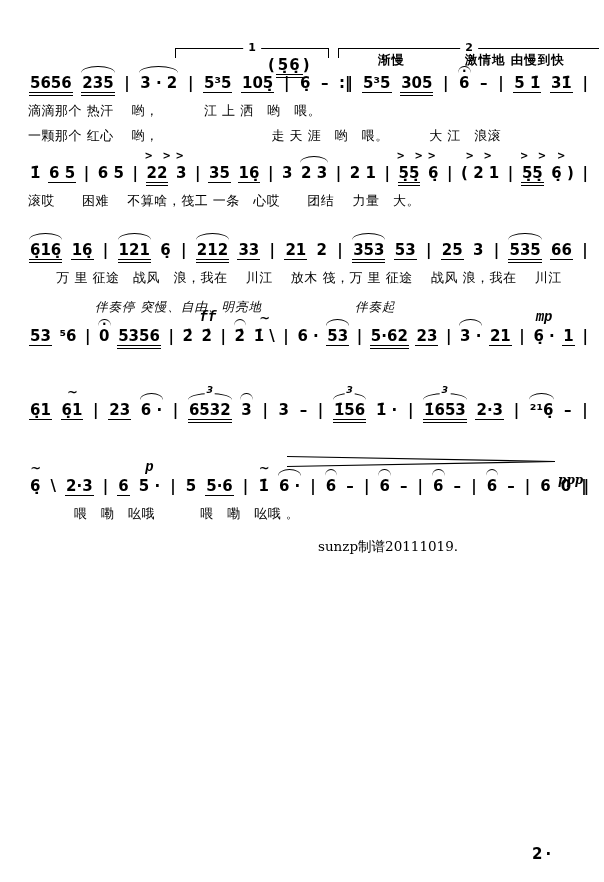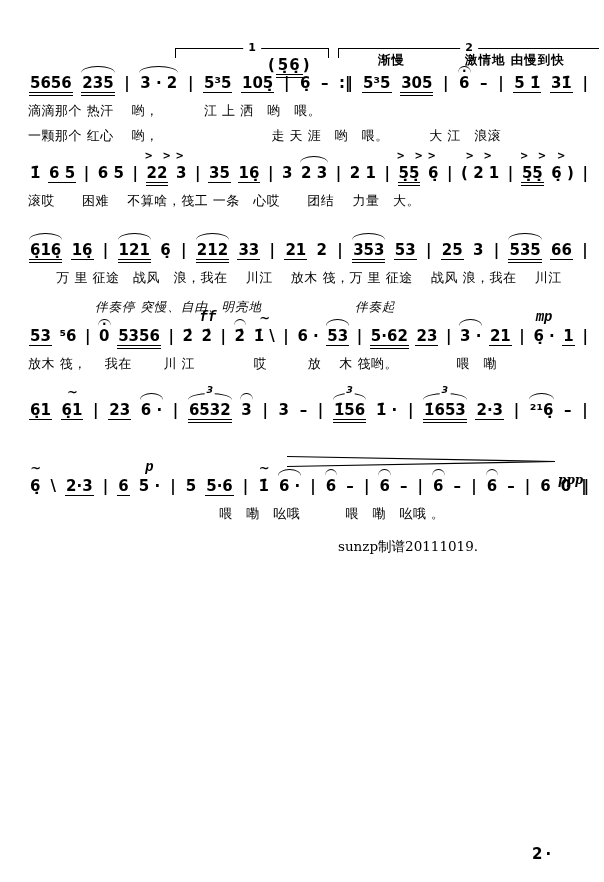--- a/index.html
+++ b/index.html
@@ -36,31 +36,31 @@
   .above.acc{letter-spacing:3px;font-size:10px;top:-13px;}
   .above.trl{font-size:13px;top:-16px;letter-spacing:-1px;}
   i.arc{position:absolute;left:1px;right:1px;top:-8px;height:6px;font-style:normal;
         border-top:1.4px solid #000;border-radius:50% 50% 0 0/100% 100% 0 0;}
   i.arc.ferm::after{content:"·";position:absolute;left:50%;top:-3px;transform:translateX(-50%);
         font-size:12px;font-weight:bold;}
   i.arc.trip b{position:absolute;left:50%;top:-9px;transform:translateX(-50%);
         font-size:9.5px;font-style:italic;background:#fff;padding:0 2px;line-height:1;}
 
   .lyrics{font-size:13px;letter-spacing:.5px;margin-top:4px;line-height:21px;white-space:pre;}
-  .sys6 .lyrics{padding-left:46px;text-align:center;}
+  .sys6 .lyrics{padding-left:46px;}
 
   .anno{position:absolute;font-size:12.5px;font-style:italic;font-weight:normal;
         font-family:"DejaVu Serif",serif;letter-spacing:1px;}
   .a1{left:95px;top:299px}.a2{left:355px;top:299px}
 
   .hairpin{position:absolute;left:287px;top:455px;}
   .ppp{position:absolute;left:558px;top:473px;font-family:"DejaVu Serif",serif;
        font-style:italic;font-weight:bold;font-size:12px;}
 
-  .credit{position:absolute;left:318px;top:538px;font-size:13.5px;font-family:"DejaVu Serif",serif;margin-left:20px;}
+  .credit{position:absolute;left:318px;top:538px;font-size:13.5px;font-family:"DejaVu Serif",serif;}
   .pagenum{position:absolute;left:532px;top:845px;font-size:15px;font-weight:bold;letter-spacing:3px;}
 </style>
 </head>
 <body>
 
 <div class="page">
 
   <div class="volta volta1">
     <span class="vlabel">1</span>
   </div>
@@ -175,21 +175,20 @@
           <span class="tok u2"><span class="ntext">5·62</span></span>
           <span class="tok u1"><span class="ntext">23</span></span>
           <span class="tok bar"><span class="ntext">|</span></span>
           <span class="tok u0"><span class="ntext">3 ·</span><i class="arc"></i></span>
           <span class="tok u1"><span class="ntext">21</span></span>
           <span class="tok bar"><span class="ntext">|</span></span>
           <span class="tok u0"><span class="ntext">6̣ ·</span><span class="above dyn">mp</span></span>
           <span class="tok u1"><span class="ntext">1</span></span>
           <span class="tok bar"><span class="ntext">|</span></span>
         </div>
-        <div class="lyrics">放木 筏，　 我在　　 川 江　　　　 哎　　　放　 木 筏哟。　　　　 喂　嘞</div>
       </div>
       <div class="system sys5" style="top: 401px;">
         <div class="notes">
           <span class="tok u1"><span class="ntext">6̣1</span></span>
           <span class="tok u1"><span class="ntext">6̣1</span><span class="above trl">~</span></span>
           <span class="tok bar"><span class="ntext">|</span></span>
           <span class="tok u1"><span class="ntext">23</span></span>
           <span class="tok u0"><span class="ntext">6 ·</span><i class="arc"></i></span>
           <span class="tok bar"><span class="ntext">|</span></span>
           <span class="tok u2"><span class="ntext">6532</span><i class="arc trip"><b>3</b></i></span>

